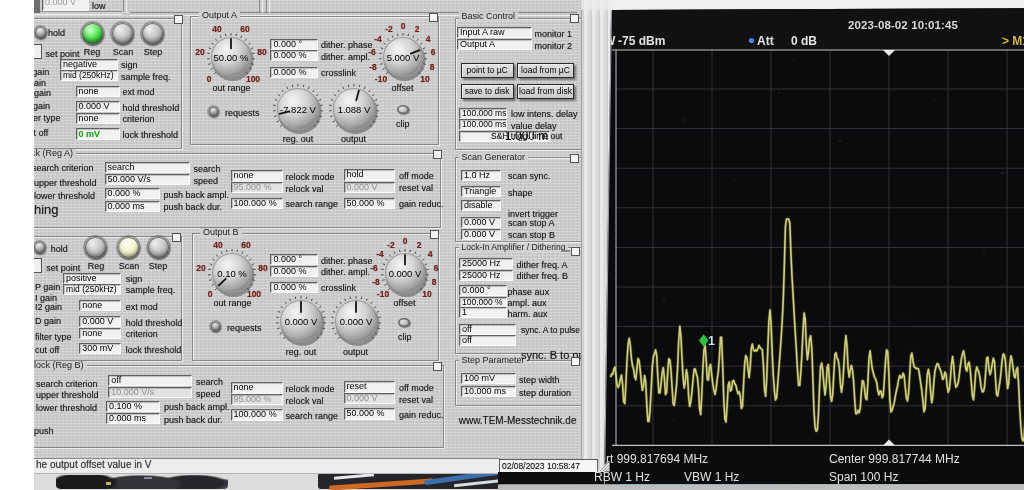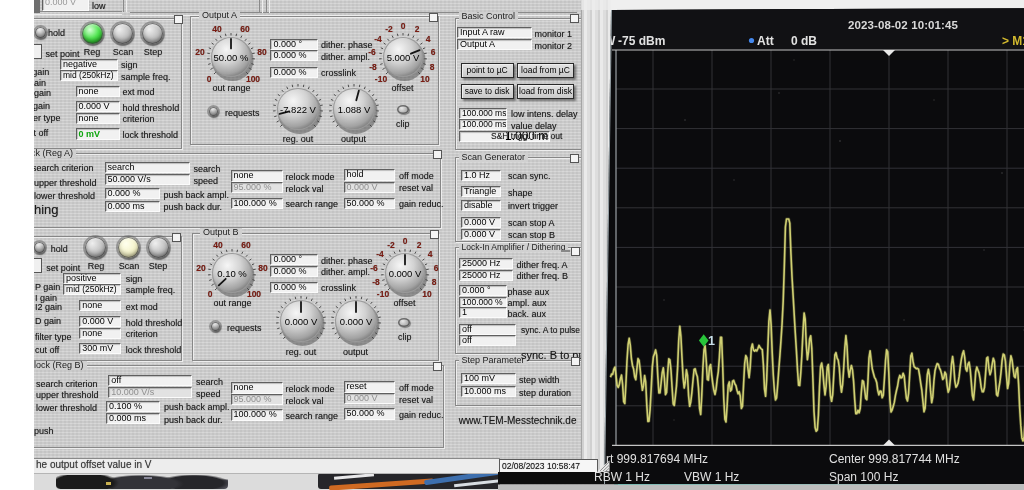--- a/index.html
+++ b/index.html
@@ -284,21 +284,21 @@
 <div class="lb" style="left:365px;top:199.2px;font-size:9px;line-height:10px;">gain reduc.</div>
 <div class="lb" style="left:0px;top:205px;font-size:13px;line-height:10px;">hing</div>
 <div class="p" style="left:421px;top:157px;width:125px;height:83px;"></div>
 <div class="pt" style="left:424.5px;top:152.5px;">Scan Generator</div>
 <div class="sq" style="left:536px;top:154px;"></div>
 <div class="f " style="left:427px;top:169.5px;width:36px;height:9px;line-height:9px;font-size:9px;">1.0 Hz</div>
 <div class="lb" style="left:474px;top:171px;font-size:9px;line-height:10px;">scan sync.</div>
 <div class="f " style="left:427px;top:186px;width:36px;height:9px;line-height:9px;font-size:9px;">Triangle</div>
 <div class="lb" style="left:474px;top:187.5px;font-size:9px;line-height:10px;">shape</div>
 <div class="f " style="left:427px;top:199.5px;width:36px;height:9px;line-height:9px;font-size:9px;">disable</div>
-<div class="lb" style="left:474px;top:201px;font-size:9px;line-height:10px;">invert trigger</div>
+<div class="lb" style="left:474px;top:209px;font-size:9px;line-height:10px;">invert trigger</div>
 <div class="f " style="left:427px;top:216.5px;width:36px;height:9px;line-height:9px;font-size:9px;">0.000 V</div>
 <div class="lb" style="left:474px;top:218px;font-size:9px;line-height:10px;">scan stop A</div>
 <div class="f " style="left:427px;top:228.5px;width:36px;height:9px;line-height:9px;font-size:9px;">0.000 V</div>
 <div class="lb" style="left:474px;top:230px;font-size:9px;line-height:10px;">scan stop B</div>
 <div class="p" style="left:158.4px;top:232.6px;width:244.8px;height:126.4px;"></div>
 <div class="pt" style="left:166px;top:228px;">Output B</div>
 <div class="sq" style="left:396px;top:230px;"></div>
 <svg class="kn" style="left:162px;top:236.5px;" width="72" height="72" viewBox="0 0 72 72">
       <ellipse cx="37.5" cy="39" rx="21" ry="21" fill="rgba(40,40,40,0.4)"></ellipse>
       <circle cx="36" cy="36" r="20" fill="#9a9a9a"></circle>
@@ -510,21 +510,21 @@
 <div class="sq" style="left:537px;top:247px;"></div>
 <div class="f " style="left:425px;top:258.3px;width:50.3px;height:9px;line-height:9px;font-size:9px;">25000 Hz</div>
 <div class="lb" style="left:482.5px;top:259.8px;font-size:9px;line-height:10px;">dither freq. A</div>
 <div class="f " style="left:425px;top:269.8px;width:50.3px;height:9px;line-height:9px;font-size:9px;">25000 Hz</div>
 <div class="lb" style="left:482.5px;top:271.3px;font-size:9px;line-height:10px;">dither freq. B</div>
 <div class="f " style="left:425px;top:285.4px;width:44px;height:9px;line-height:9px;font-size:9px;">0.000 °</div>
 <div class="lb" style="left:473.6px;top:286.9px;font-size:9px;line-height:10px;">phase aux</div>
 <div class="f " style="left:425px;top:296.6px;width:44px;height:9px;line-height:9px;font-size:8.5px;">100.000 %</div>
 <div class="lb" style="left:473.6px;top:298.1px;font-size:9px;line-height:10px;">ampl. aux</div>
 <div class="f " style="left:425px;top:307.4px;width:44px;height:9px;line-height:9px;font-size:9px;">1</div>
-<div class="lb" style="left:473.6px;top:308.9px;font-size:9px;line-height:10px;">back. aux</div>
+<div class="lb" style="left:473.6px;top:308.9px;font-size:9px;line-height:10px;">harm. aux</div>
 <div class="f " style="left:425px;top:324px;width:53px;height:9px;line-height:9px;font-size:9px;">off</div>
 <div class="lb" style="left:487px;top:325.5px;font-size:8.5px;line-height:9.5px;">sync. A to pulse</div>
 <div class="f " style="left:425px;top:335.2px;width:53px;height:9px;line-height:9px;font-size:9px;">off</div>
 <div class="lb" style="left:487px;top:351px;font-size:11px;line-height:9.5px;">sync. B to pulse</div>
 <div class="p" style="left:421px;top:360px;width:125px;height:44px;"></div>
 <div class="pt" style="left:424.5px;top:355.8px;">Step Parameter</div>
 <div class="sq" style="left:537px;top:357px;"></div>
 <div class="f " style="left:427px;top:373.4px;width:51px;height:9px;line-height:9px;font-size:9px;">100 mV</div>
 <div class="lb" style="left:485px;top:375px;font-size:9px;line-height:10px;">step width</div>
 <div class="f " style="left:427px;top:386px;width:51px;height:9px;line-height:9px;font-size:9px;">10.000 ms</div>

